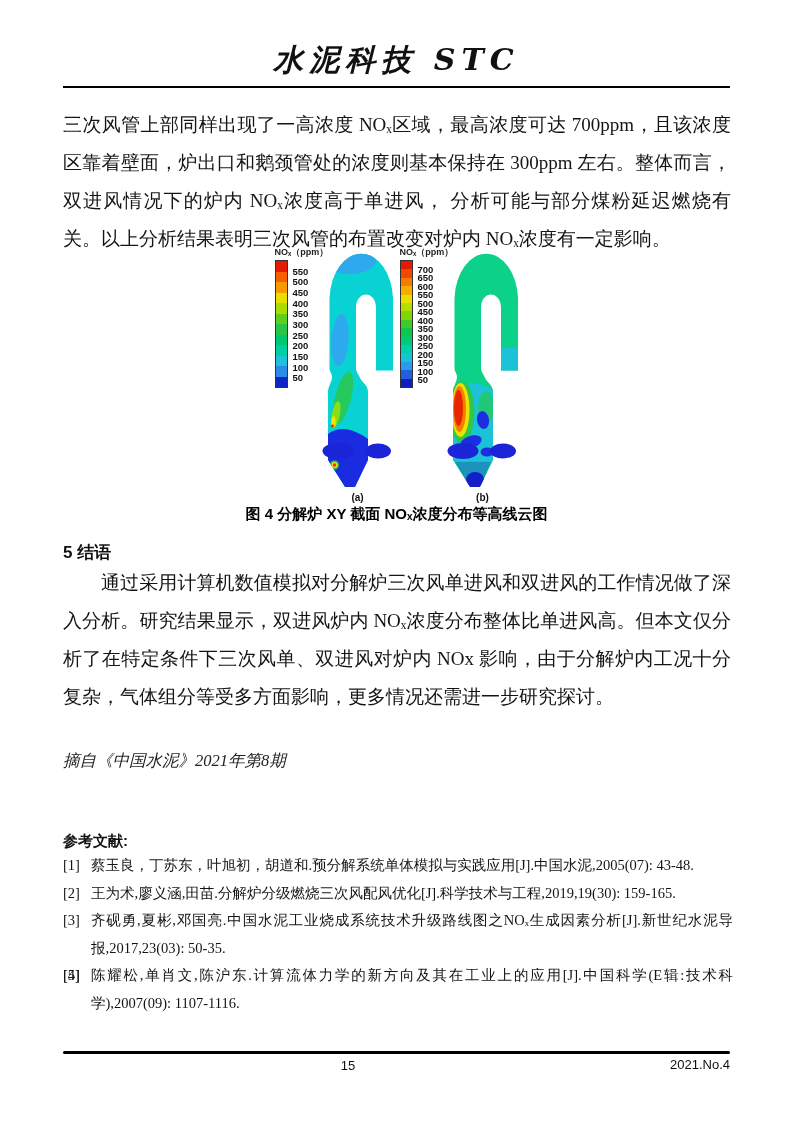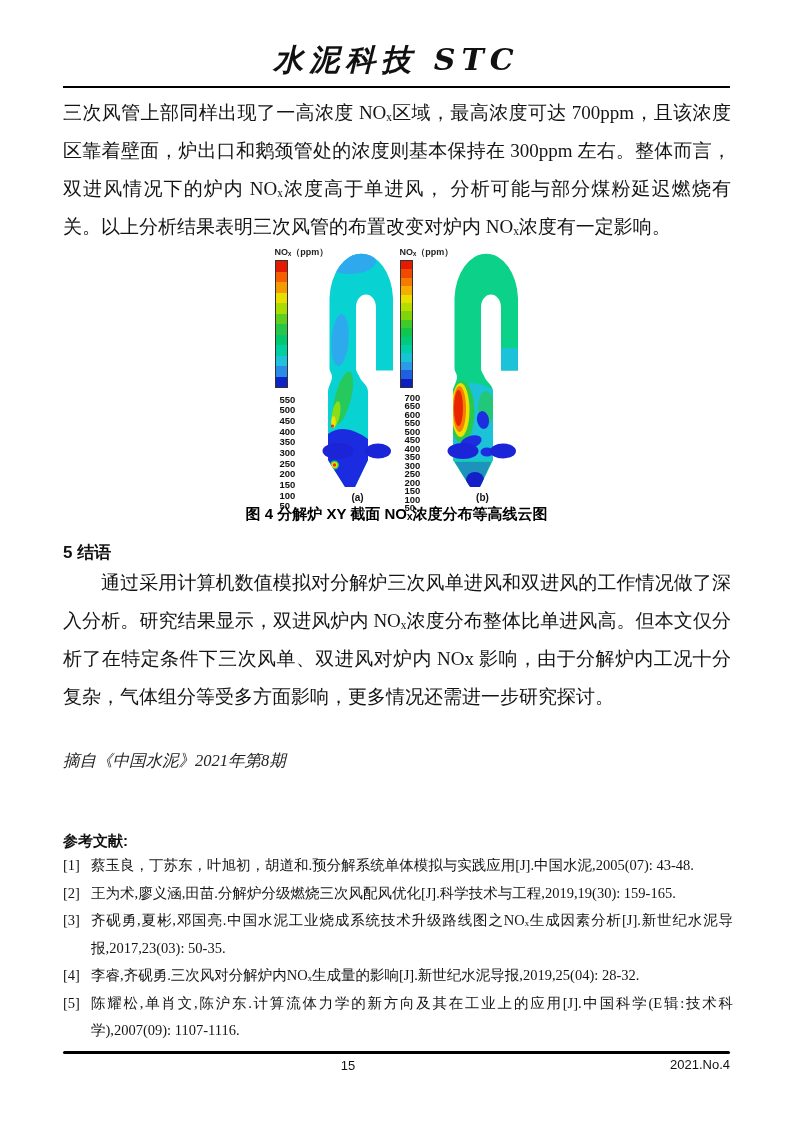--- a/index.html
+++ b/index.html
@@ -12,27 +12,27 @@
   .journal-title {
     position:absolute; top:40px; left:0; width:100%;
     text-align:center; font-size:30px; font-weight:600; font-style:italic;
     letter-spacing:6px; font-family:"DejaVu Serif",serif;
   }
   .header-rule { position:absolute; top:86px; left:63px; width:667px; height:2px; background:#000; }
   .para {
     position:absolute; left:63px; width:668px;
     font-size:19px; line-height:38px; text-align:justify; color:#141414;
   }
-  .para-1 { top:94px; }
+  .para-1 { top:106px; }
   .para-2 { top:564px; text-indent:2em; }
   .figure-area { position:absolute; top:246px; left:0; width:100%; display:flex; justify-content:center; gap:6px; }
   .panel { display:flex; align-items:flex-start; }
   .cbar { width:46px; flex:none; }
   .cbar-title { font-size:9px; font-weight:bold; white-space:nowrap; font-family:"Liberation Sans",sans-serif; color:#222; height:12px; }
-  .cbar-body { position:relative; margin-top:2px; display:flex;flex-direction:column; }
+  .cbar-body { position:relative; margin-top:2px; display:flex; }
   .cbar-cells { width:13px; height:128px; border:1px solid #333; display:flex; flex-direction:column; }
   .cbar-cells div { width:100%; flex:1; }
   .cbar-labels { position:relative; height:128px; width:30px; }
   .cbar-labels span {
     position:absolute; left:5px; transform:translateY(-50%);
     font-size:9.5px; font-weight:bold; font-family:"Liberation Sans",sans-serif; color:#111; white-space:nowrap;
   }
   .furn-col { display:flex; flex-direction:column; align-items:center; margin-left:1px; }
   .panel-label { font-size:10px; font-weight:bold; font-family:"Liberation Sans",sans-serif; margin-top:1px; }
   .fig-caption {
@@ -214,21 +214,21 @@
 
   <div class="para para-2">通过采用计算机数值模拟对分解炉三次风单进风和双进风的工作情况做了深入分析。研究结果显示，双进风炉内 NOₓ浓度分布整体比单进风高。但本文仅分析了在特定条件下三次风单、双进风对炉内 NOx 影响，由于分解炉内工况十分复杂，气体组分等受多方面影响，更多情况还需进一步研究探讨。</div>
 
   <div class="source-note">摘自《中国水泥》2021年第8期</div>
 
   <div class="ref-heading">参考文献:</div>
   <ul class="ref-list" id="ref-list">
       <li><span class="marker">[1]</span><span>蔡玉良，丁苏东，叶旭初，胡道和.预分解系统单体模拟与实践应用[J].中国水泥,2005(07): 43-48.</span></li>
       <li><span class="marker">[2]</span><span>王为术,廖义涵,田苗.分解炉分级燃烧三次风配风优化[J].科学技术与工程,2019,19(30): 159-165.</span></li>
       <li><span class="marker">[3]</span><span>齐砚勇,夏彬,邓国亮.中国水泥工业烧成系统技术升级路线图之NOₓ生成因素分析[J].新世纪水泥导报,2017,23(03): 50-35.</span></li>
-      <li><span class="marker">[4]</span><span>李睿,齐砚勇.三次风对分解炉内NOₓ生成量的影响[J].新世纪水泥导报,2019,25(04): 28-32.</span></li>
+      <li><span class="marker">[4]</span></li>
       <li><span class="marker">[5]</span><span>陈耀松,单肖文,陈沪东.计算流体力学的新方向及其在工业上的应用[J].中国科学(E辑:技术科学),2007(09): 1107-1116.</span></li>
     </ul>
 
   <div class="footer-rule"></div>
   <div class="page-number">15</div>
   <div class="issue-number">2021.No.4</div>
 
 </div>
 
 </body></html>

